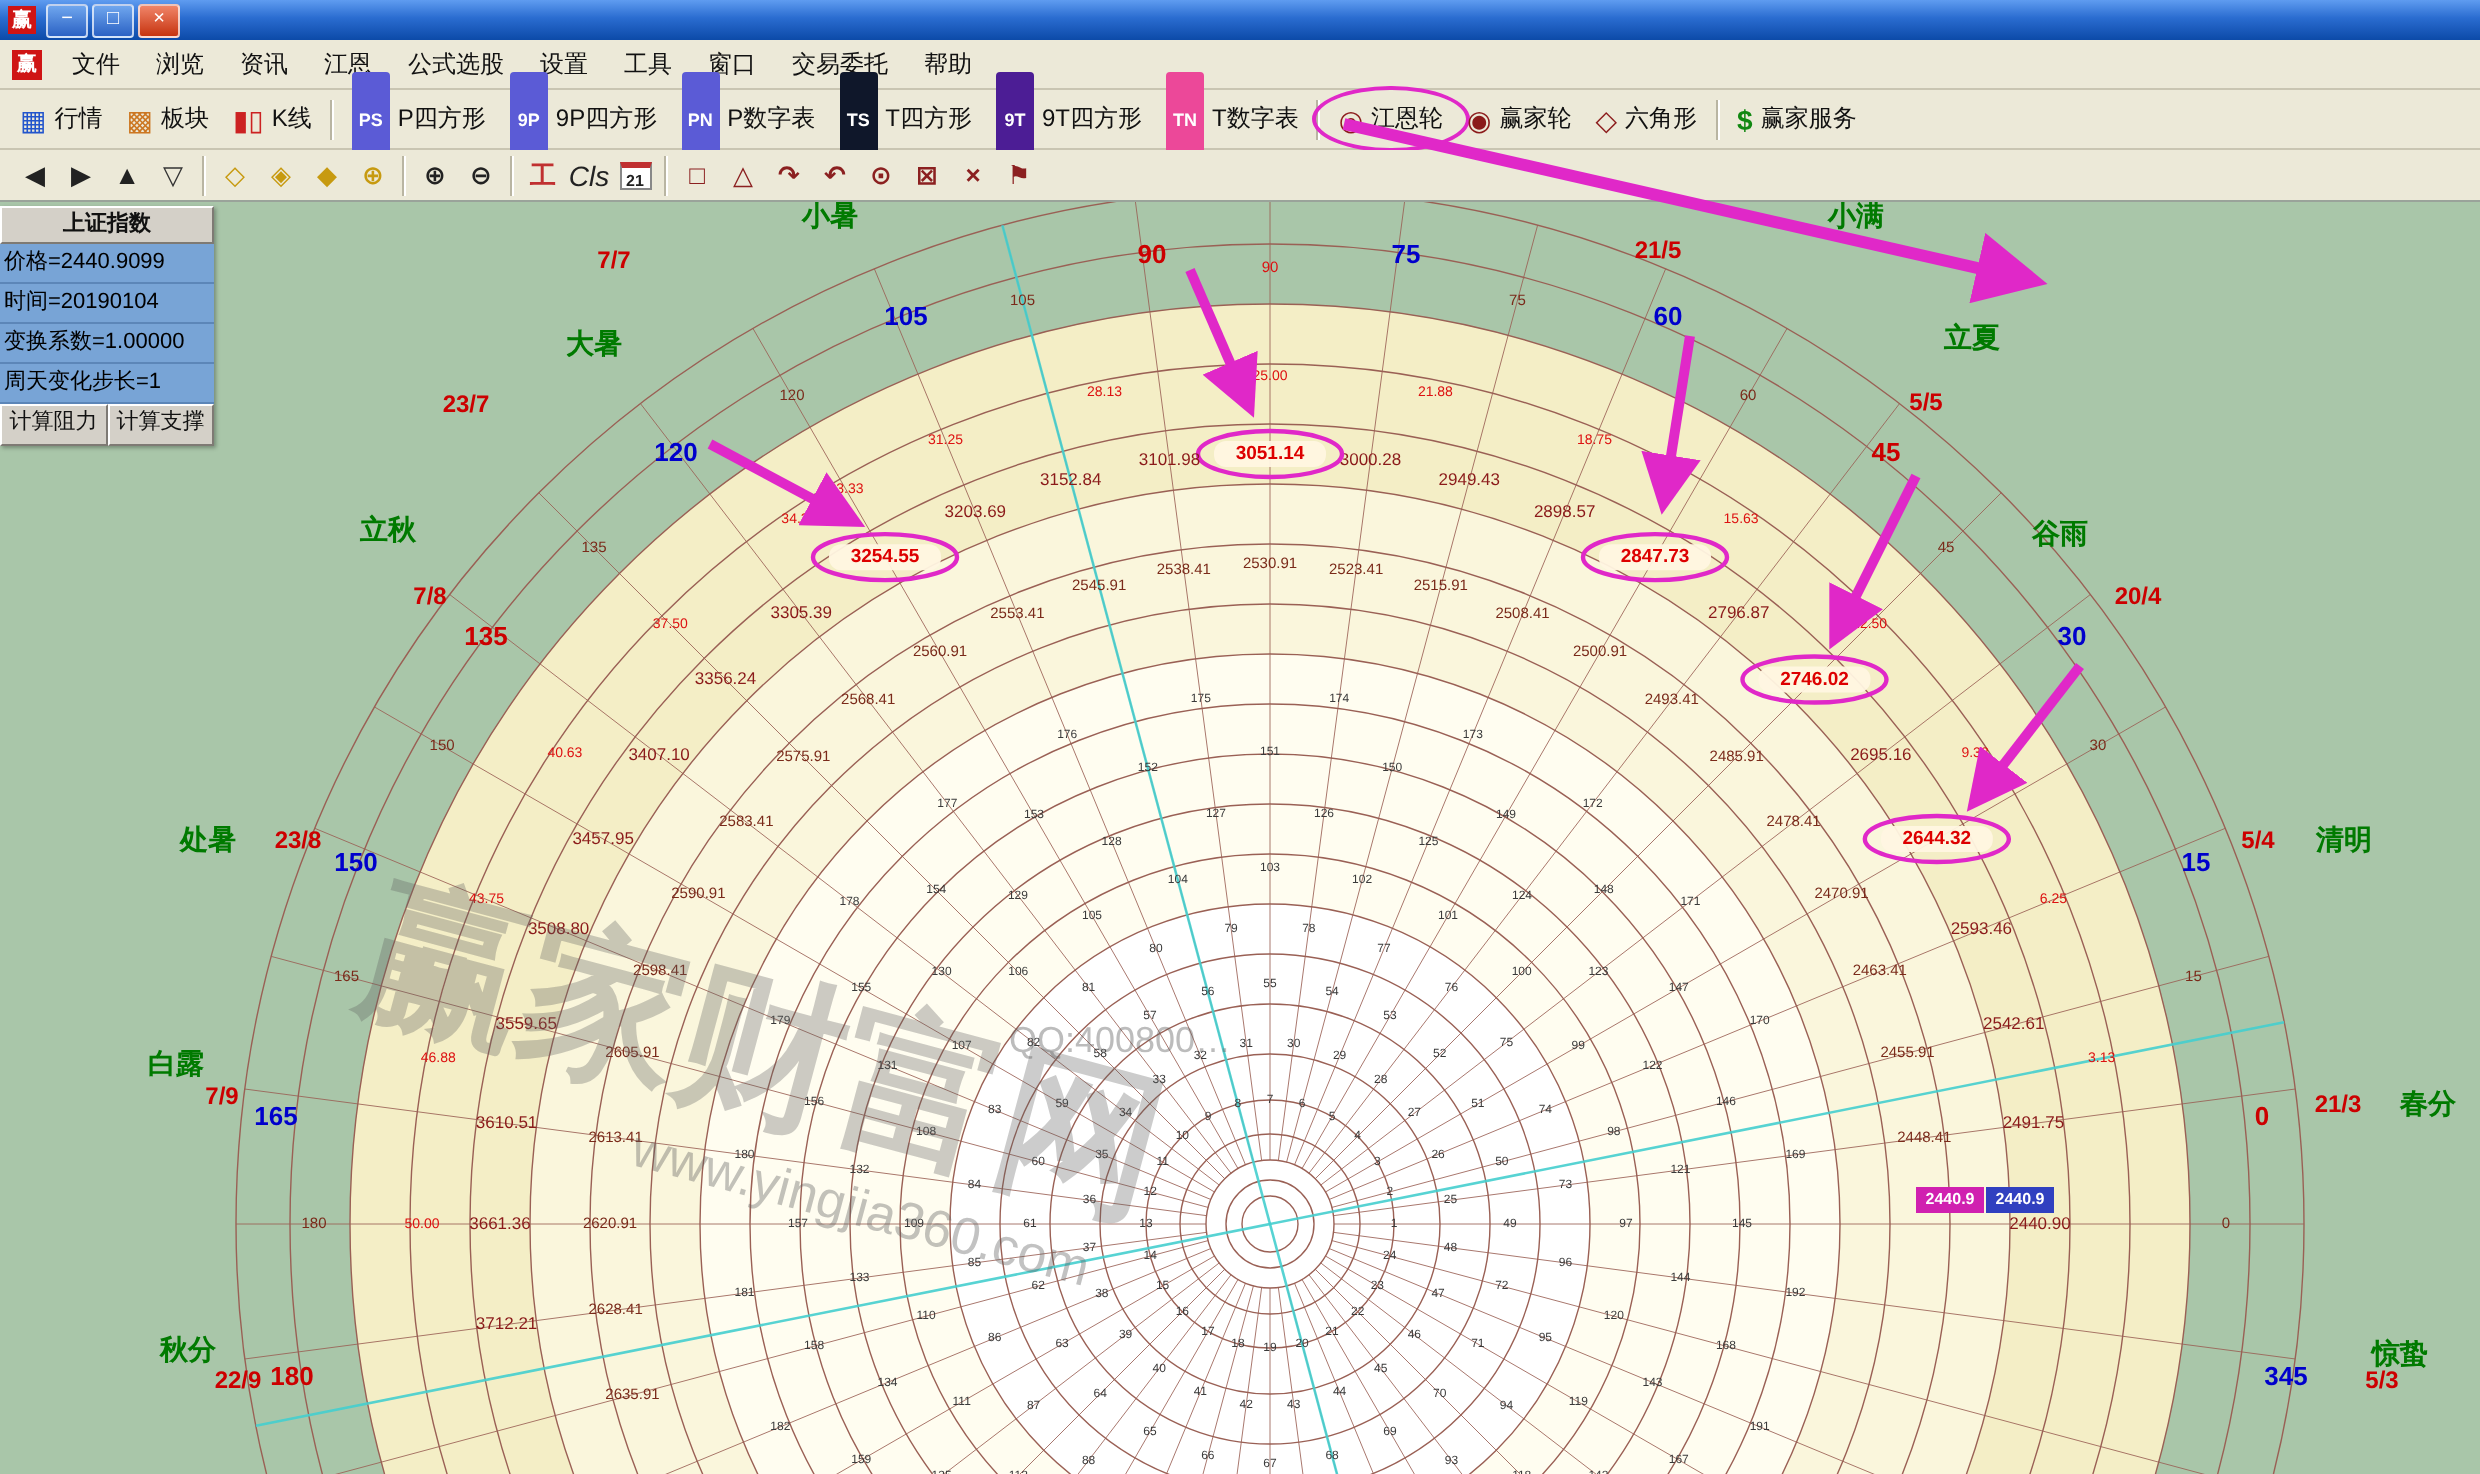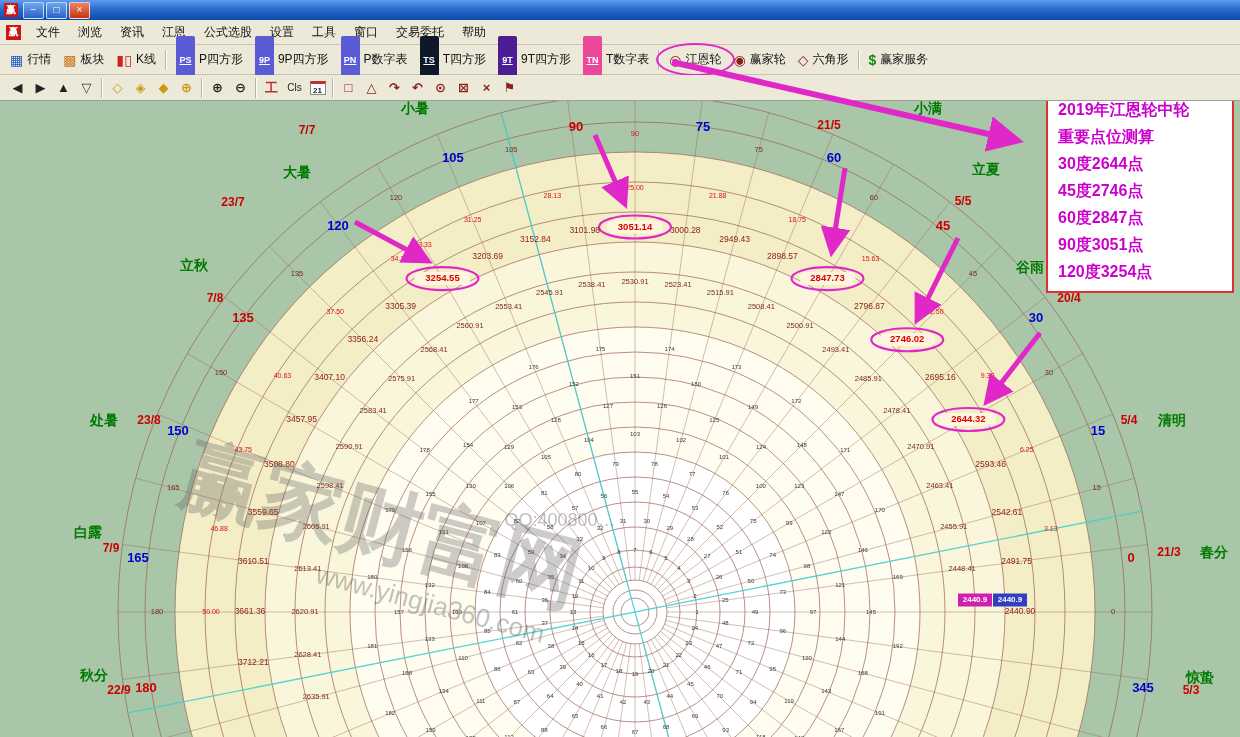--- a/index.html
+++ b/index.html
@@ -22,31 +22,31 @@
     border-bottom:1px solid #c9c5b2;display:flex;align-items:center;padding-left:4px;box-sizing:border-box;}
   .menu-logo{width:15px;height:15px;background:#cf1414;color:#fff;font-size:10px;font-weight:bold;
     display:flex;align-items:center;justify-content:center;margin:0 6px 0 2px;}
   .menu-item{padding:3px 9px;font-size:12px;color:#111;}
 
   
   .toolbar{position:absolute;top:45px;left:0;width:100%;height:30px;background:#ece9d8;z-index:40;
     border-bottom:1px solid #c9c5b2;display:flex;align-items:center;padding:0 4px;box-sizing:border-box;}
   .tb-item{display:flex;align-items:center;gap:4px;padding:3px 6px;font-size:12px;color:#111;position:relative;}
   .tb-badge{min-width:17px;height:15px;padding:16px 1px;font-size:9px;font-weight:bold;color:#fff;border-radius:2px;
-    display:flex;align-items:center;justify-content:center;text-decoration:underline;}
+    display:flex;align-items:center;justify-content:center;}
   .tb-glyph{font-size:14px;line-height:14px;font-weight:bold;}
   .tb-sep{width:1px;height:20px;background:#b9b5a2;border-right:1px solid #fff;margin:0 3px;}
   .hl-ellipse{position:absolute;left:-7px;right:-7px;top:-5px;bottom:-5px;border:2.5px solid #e028c8;
     border-radius:50%;pointer-events:none;}
 
   .toolbar2{position:absolute;top:75px;left:0;width:100%;height:26px;background:#ece9d8;z-index:40;
     border-bottom:1px solid #9aa39a;display:flex;align-items:center;padding:0 6px;box-sizing:border-box;}
   .tb2-btn{width:23px;height:20px;display:flex;align-items:center;justify-content:center;
     font-size:13px;color:#222;font-weight:bold;}
-  .tb2-btn.small-text{font-size:10px;font-weight:normal;}
+  .tb2-btn.small-text{font-size:14px;font-weight:normal;font-style:italic;}
   .tb2-cal{border:1px solid #888;background:#fff;width:16px;height:14px;font-size:8px;line-height:14px;
     text-align:center;border-top:3px solid #c03030;box-sizing:border-box;}
 
   
   #chart-area{position:absolute;top:101px;left:0;width:1240px;height:636px;background:#a9c6a9;z-index:1;}
   #wheel-svg{position:absolute;top:0;left:0;}
 
   
   .sidebar{position:absolute;top:2px;left:0;width:107px;z-index:25;font-size:11px;box-shadow:1px 1px 2px rgba(0,0,0,.3);}
   .sb-title{background:#d4d0c8;border:1px solid;border-color:#fff #7e7a74 #7e7a74 #fff;text-align:center;
@@ -584,30 +584,34 @@
       <text x="243" y="218" font-size="13" fill="#cc0000" text-anchor="middle" dominant-baseline="middle" font-weight="bold">135</text>
       <text x="1036" y="218" font-size="13" fill="#0000cc" text-anchor="middle" dominant-baseline="middle" font-weight="bold">30</text>
       <text x="178" y="331" font-size="13" fill="#0000cc" text-anchor="middle" dominant-baseline="middle" font-weight="bold">150</text>
       <text x="1098" y="331" font-size="13" fill="#0000cc" text-anchor="middle" dominant-baseline="middle" font-weight="bold">15</text>
       <text x="138" y="458" font-size="13" fill="#0000cc" text-anchor="middle" dominant-baseline="middle" font-weight="bold">165</text>
       <text x="1131" y="458" font-size="13" fill="#cc0000" text-anchor="middle" dominant-baseline="middle" font-weight="bold">0</text>
       <text x="146" y="588" font-size="13" fill="#cc0000" text-anchor="middle" dominant-baseline="middle" font-weight="bold">180</text>
       <text x="1143" y="588" font-size="13" fill="#0000cc" text-anchor="middle" dominant-baseline="middle" font-weight="bold">345</text>
     </svg>
 
-
-  <div class="annotation" id="annotation">
-      <div class="line">2019年江恩轮中轮</div>
-      <div class="line">重要点位测算</div>
-      <div class="line">30度2644点</div>
-      <div class="line">45度2746点</div>
-      <div class="line">60度2847点</div>
-      <div class="line">90度3051点</div>
-      <div class="line">120度3254点</div>
-    </div>
+  <div class="sidebar">
+    <div class="sb-title">上证指数</div>
+    <div id="sb-rows">
+        <div class="sb-row">价格=2440.9099</div>
+        <div class="sb-row">时间=20190104</div>
+        <div class="sb-row">变换系数=1.00000</div>
+        <div class="sb-row">周天变化步长=1</div>
+      </div>
+    <div class="sb-btns" id="sb-btns">
+        <div class="sb-btn">计算阻力</div>
+        <div class="sb-btn">计算支撑</div>
+      </div>
+  </div>
+
 </div>
 
 <svg id="overlay-svg" width="1240" height="737">
     <defs>
       <marker id="ah" markerWidth="6" markerHeight="6" refX="4.5" refY="3" orient="auto">
         <path d="M0,0 L6,3 L0,6 z" fill="#e028c8"></path>
       </marker>
     </defs>
     <line x1="672" y1="62" x2="1015" y2="140" stroke="#e028c8" stroke-width="6" marker-end="url(#ah)"></line>
     <line x1="595" y1="135" x2="624" y2="202" stroke="#e028c8" stroke-width="5" marker-end="url(#ah)"></line>

